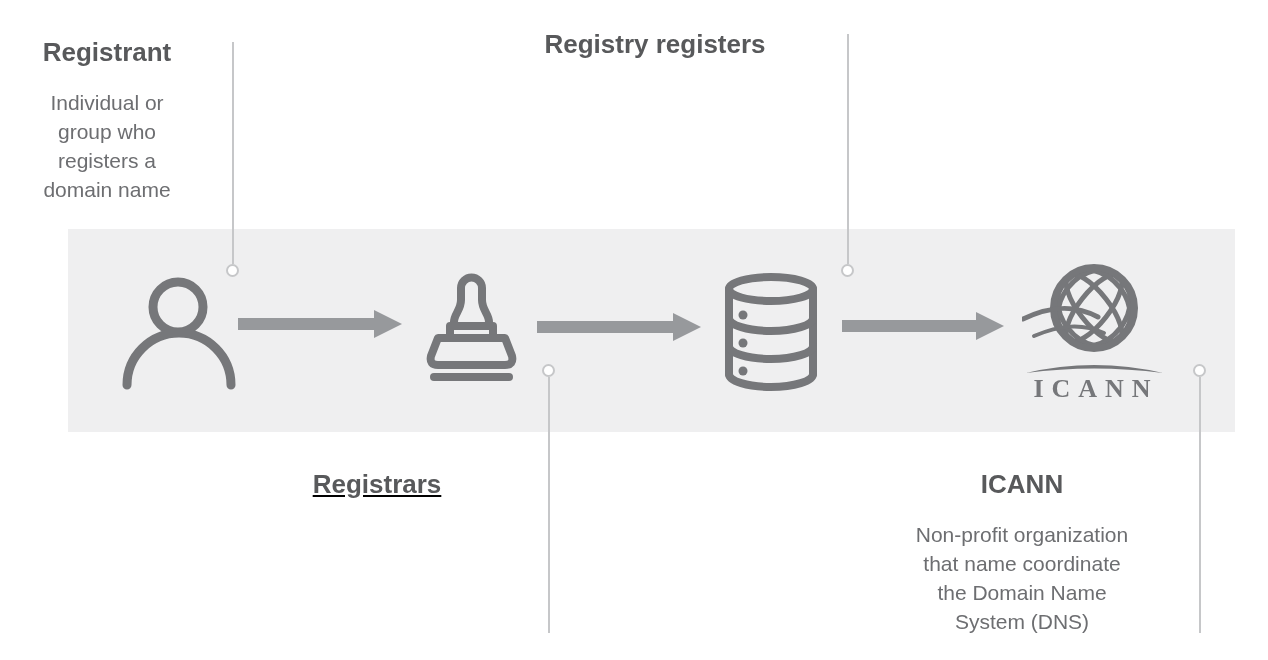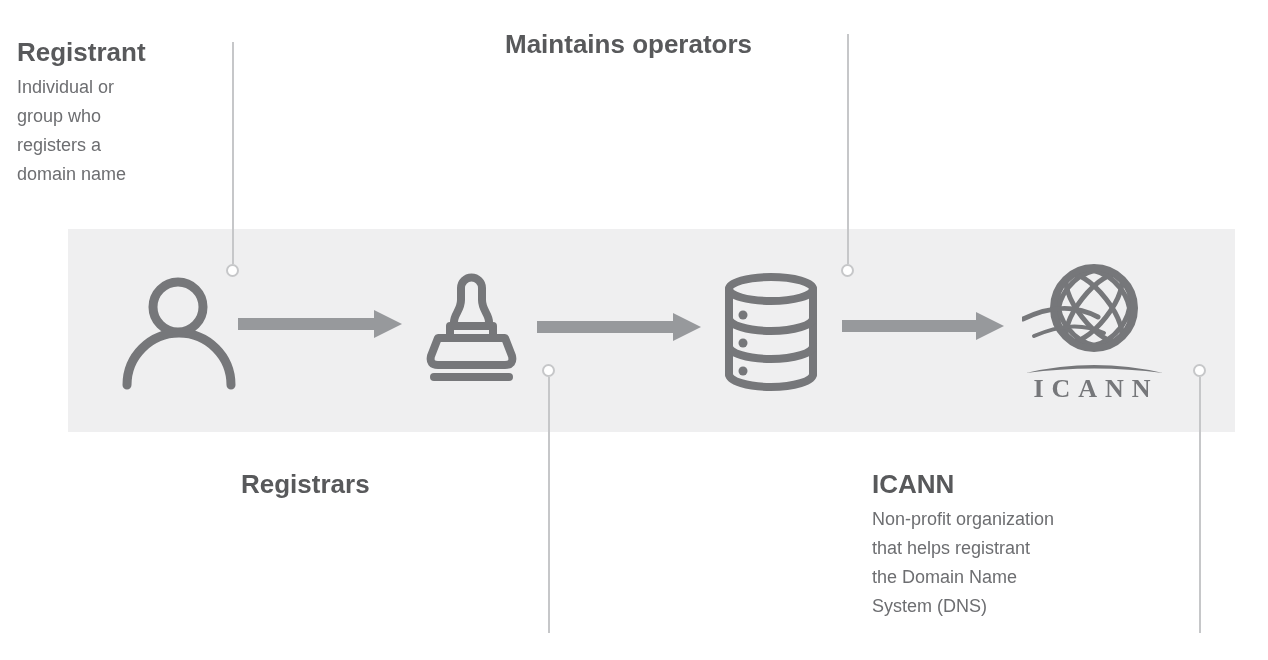--- a/index.html
+++ b/index.html
@@ -4,32 +4,32 @@
 <style>
   html,body { margin:0; padding:0; background:#ffffff; }
   .canvas {
     position:relative; width:1268px; height:660px; background:#ffffff;
     font-family:"Liberation Sans","DejaVu Sans",sans-serif; overflow:hidden;
   }
   .band {
     position:absolute; left:68px; top:229px; width:1167px; height:203px;
     background:var(--color-band,#efeff0);
   }
-  .callout { position:absolute; text-align:left; }
+  .callout { position:absolute; text-align:center; }
   .callout-title {
     font-size:26px; font-weight:700; line-height:32px;
     color:var(--color-heading,#58595b); letter-spacing:0;
   }
   .callout-desc {
-    margin-top:5px; font-size:18px; line-height:29px;
+    margin-top:20px; font-size:21px; line-height:29px;
     color:var(--color-body,#6d6e71); white-space:pre-line;
   }
   .callout--registrant { left:17px;  top:36px;  width:180px; }
   .callout--registry   { left:505px; top:28px;  width:300px; }
-  .callout--registrars { left:241px; top:468px; width:300px; }
+  .callout--registrars { left:227px; top:468px; width:300px;text-decoration:underline; }
   .callout--icann      { left:872px; top:468px; width:300px; }
 
   .leader-line {
     position:absolute; width:2px;
     background:var(--color-leader,#c6c7c9);
   }
   .leader-dot {
     position:absolute; width:9px; height:9px; border-radius:50%;
     border:2px solid var(--color-leader,#c6c7c9); background:#ffffff;
   }
@@ -63,35 +63,35 @@
     <div class="callout-title">Registrant</div>
     <div class="callout-desc">Individual or
 group who
 registers a
 domain name</div>
   </div>
   <div class="leader-line line--registrant"></div>
   <div class="leader-dot dot--registrant"></div>
 
   <div class="callout callout--registry">
-    <div class="callout-title">Maintains operators</div>
+    <div class="callout-title">Registry registers</div>
   </div>
   <div class="leader-line line--registry"></div>
   <div class="leader-dot dot--registry"></div>
 
   <div class="callout callout--registrars">
     <div class="callout-title">Registrars</div>
   </div>
   <div class="leader-dot dot--registrars"></div>
   <div class="leader-line line--registrars"></div>
 
   <div class="callout callout--icann">
     <div class="callout-title">ICANN</div>
     <div class="callout-desc">Non-profit organization
-that helps registrant
+that name coordinate
 the Domain Name
 System (DNS)</div>
   </div>
   <div class="leader-dot dot--icann"></div>
   <div class="leader-line line--icann"></div>
 
   <svg class="icon icon--person" width="118" height="118" viewBox="0 0 118 118" fill="none" stroke="currentColor" stroke-width="9" stroke-linecap="round">
     <circle cx="58" cy="34" r="25"></circle>
     <path d="M7,112 A52,52 0 0 1 111,112"></path>
   </svg>

